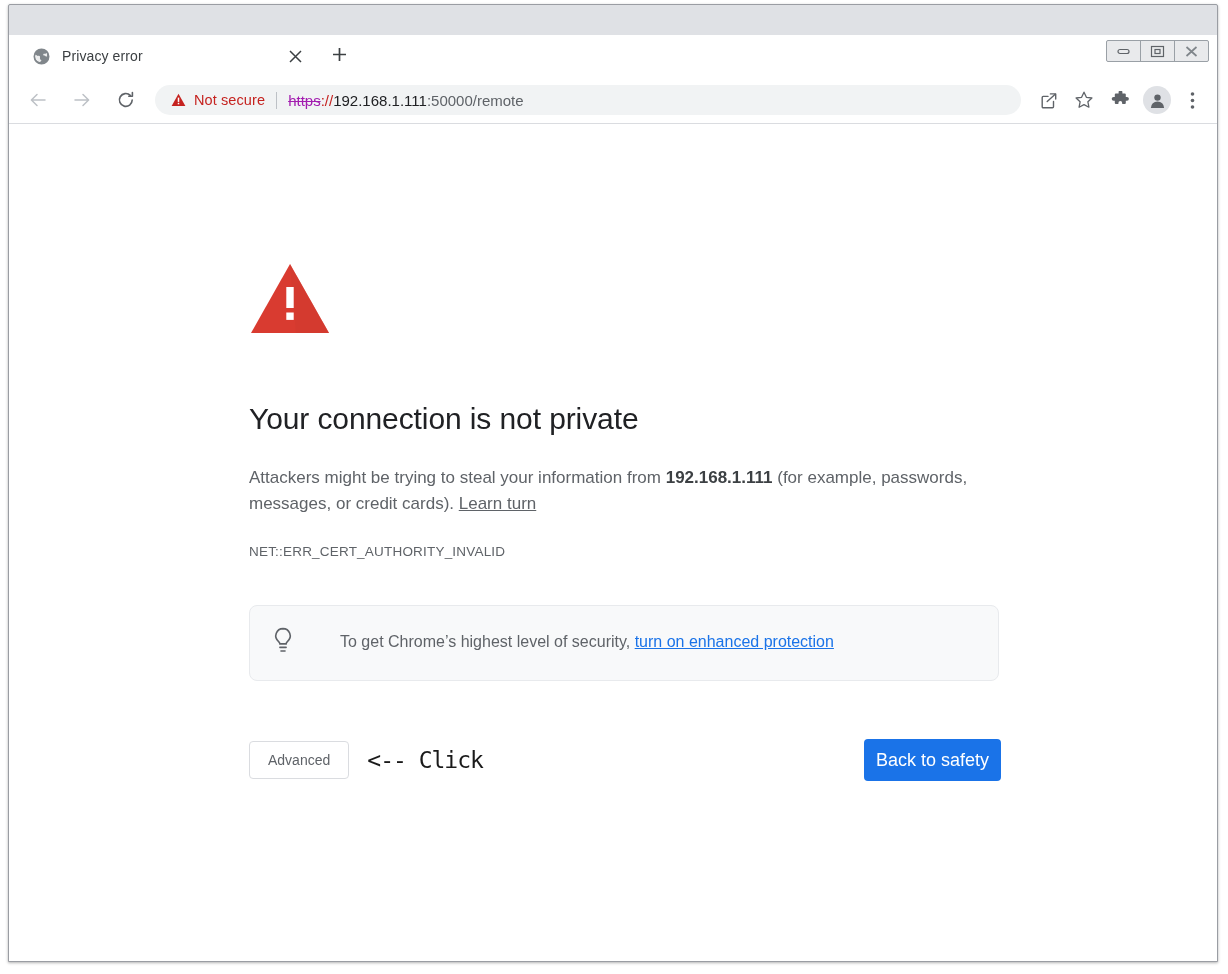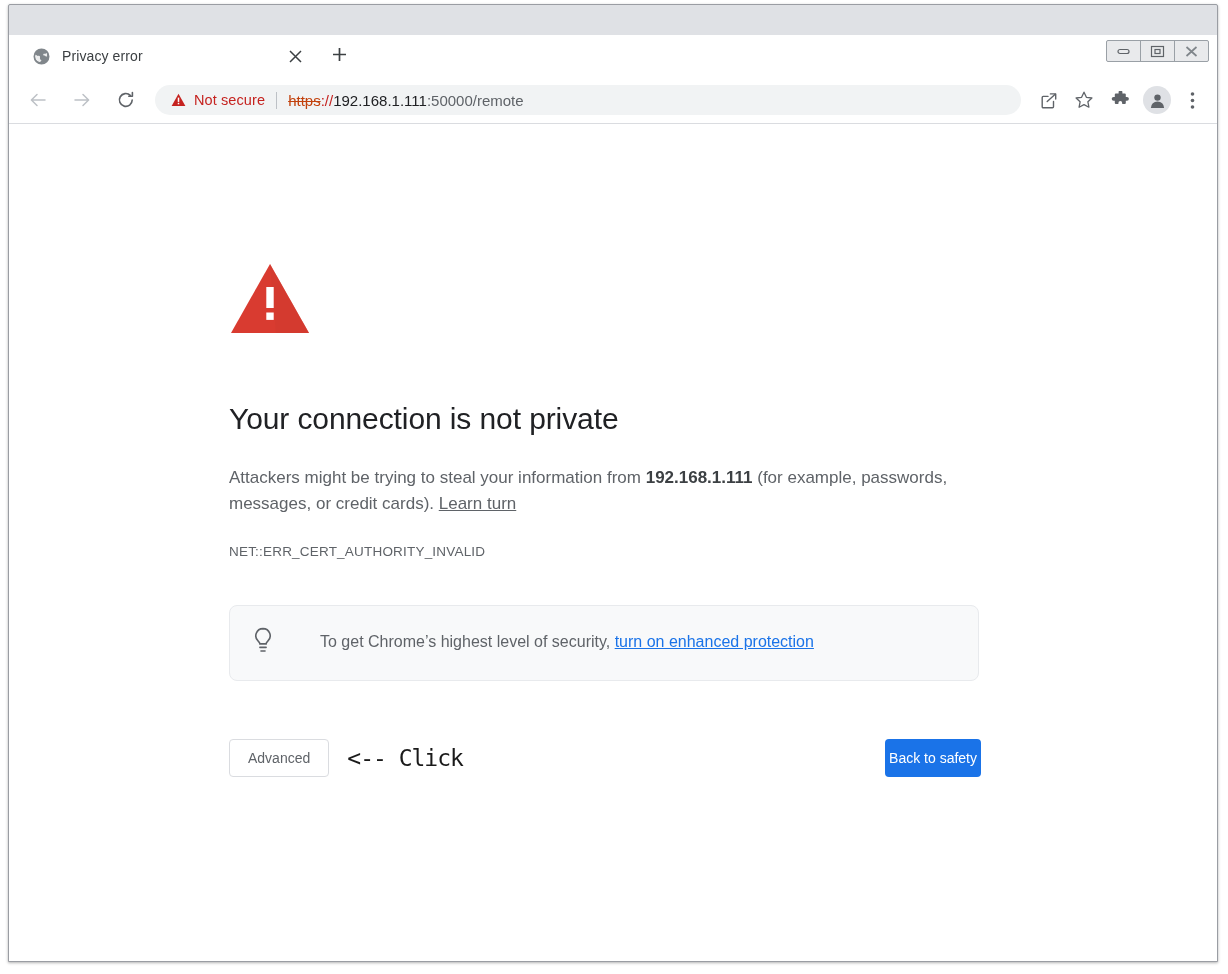--- a/index.html
+++ b/index.html
@@ -148,21 +148,21 @@
     flex: 0 0 auto;
   }
   .url {
     font-size: 15px;
     white-space: nowrap;
     overflow: hidden;
     text-overflow: ellipsis;
     color: #5f6368;
     min-width: 0;
   }
-  .url .scheme { color: #c2410c; text-decoration: line-through; }
+  .url .scheme { color: #a21caf; text-decoration: line-through; }
   .url .slashes { color: #c5221f; }
   .url .host { color: #202124; }
   .url .rest { color: #5f6368; }
 
   .tbicon {
     width: 30px; height: 30px;
     flex: 0 0 auto;
     display: flex; align-items: center; justify-content: center;
     margin-left: 6px;
     color: #5f6368;
@@ -178,21 +178,21 @@
 
   
   .viewport {
     flex: 1 1 auto;
     background: #ffffff;
     position: relative;
     overflow: hidden;
   }
   .interstitial {
     position: absolute;
-    left: 220px;
+    left: 240px;
     top: 138px;
     width: 760px;
   }
   .warn-icon { display: block; margin-bottom: 62px; }
   h1.title {
     margin: 0 0 28px 0;
     font-size: 30px;
     font-weight: 400;
     color: #202124;
     line-height: 1.2;
@@ -261,23 +261,23 @@
     color: #1a1a1a;
     letter-spacing: -1px;
     white-space: nowrap;
   }
   .btn-safety {
     margin-left: auto;
     background: #1a73e8;
     border: none;
     border-radius: 4px;
     color: #ffffff;
-    font-size: 14px;
+    font-size: 18px;
     font-family: "Liberation Sans", sans-serif;
-    padding: 12px 4px;
+    padding: 12px 12px;
     line-height: 1;
     cursor: pointer;
   }
 </style>
 </head>
 <body>
 
 <div class="os-window">
 
   <div class="tabstrip">

